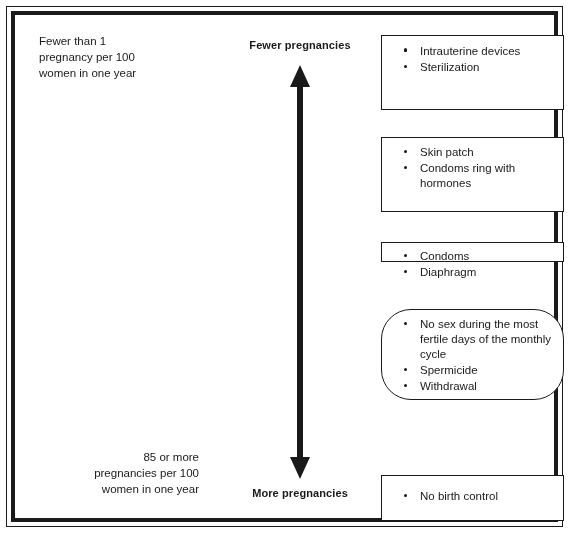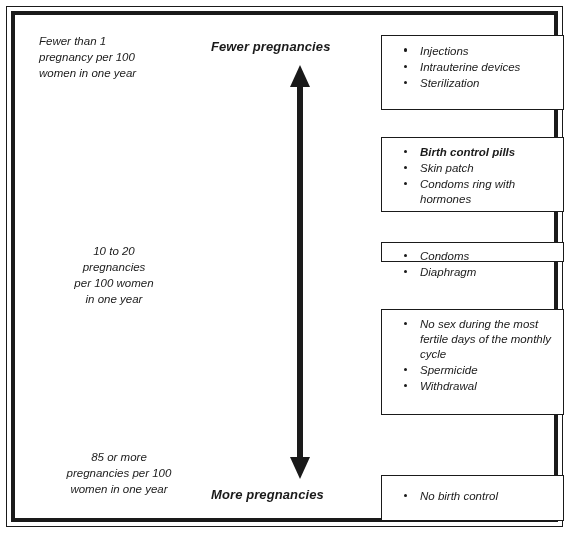--- a/index.html
+++ b/index.html
@@ -28,55 +28,55 @@
   }
   #figure-inner {
     position: absolute;
     left: 4px;
     top: 4px;
     right: 4px;
     bottom: 4px;
     border: 4px solid #1a1a1a;
     box-sizing: border-box;
     background: #ffffff;
-    font-style: italic;
   }
   #figure-canvas {
     position: absolute;
     left: 0;
     top: 0;
     width: 100%;
     height: 100%;
   }
 
   
   .scale-label {
     position: absolute;
     font-size: 11.5px;
     line-height: 16px;
     color: #1a1a1a;
     white-space: pre-line;
   }
   #scale-label-top    { left: 24px;  top: 18px;  width: 150px; text-align: left; }
   #scale-label-middle { left: 24px;  top: 228px; width: 150px; text-align: center; }
-  #scale-label-bottom { left: 24px;  top: 434px; width: 160px; text-align: center; }
+  #scale-label-bottom { left: 24px;  top: 434px; width: 160px; text-align: right; }
 
   
   #arrow-column {
     position: absolute;
     left: 196px;
     top: 0;
     width: 178px;
     height: 100%;
   }
   .arrow-caption {
     position: absolute;
     left: 0;
     width: 178px;
-    font-size: 13px;
+    text-align: center;
+    font-size: 11px;
     font-weight: bold;
     letter-spacing: 0.1px;
     color: #1a1a1a;
   }
   #arrow-caption-top    { top: 24px; }
   #arrow-caption-bottom { top: 464px; margin-top: 8px; }
   #arrow-graphic {
     position: absolute;
     left: 0;
     top: 46px;
@@ -89,21 +89,21 @@
     position: absolute;
     left: 366px;
     width: 183px;
     border: 1px solid #1a1a1a;
     box-sizing: border-box;
     background: #ffffff;
   }
   #method-box-0 { top: 20px;  height: 75px; }
   #method-box-1 { top: 122px; height: 75px; }
   #method-box-2 { top: 227px; height: 20px; }
-  #method-box-3 { top: 294px; height: 106px; }
+  #method-box-3 { top: 294px; height: 91px; border-radius: 30px; }
   #method-box-4 { top: 444px; height: 46px; margin-top: 16px; }
 
   .method-list {
     margin: 0;
     padding: 7px 6px 6px 22px;
     list-style: none;
   }
   .method-item {
     position: relative;
     font-size: 11.5px;
@@ -132,24 +132,20 @@
 <body>
 
 <div id="figure-frame">
   <div id="figure-inner">
     <div id="figure-canvas">
 
       <div class="scale-label" id="scale-label-top">Fewer than 1
 pregnancy per 100
 women in one year</div>
 
-      <div class="scale-label" id="scale-label-middle">10 to 20
-pregnancies
-per 100 women
-in one year</div>
 
       <div class="scale-label" id="scale-label-bottom">85 or more
 pregnancies per 100
 women in one year</div>
 
       <div id="arrow-column">
         <div class="arrow-caption" id="arrow-caption-top">Fewer pregnancies</div>
 
         <svg id="arrow-graphic" viewBox="0 0 178 420" preserveAspectRatio="none">
 
@@ -163,39 +159,34 @@
         <div class="arrow-caption" id="arrow-caption-bottom">More pregnancies</div>
       </div>
 
       <div class="method-box" id="method-box-0">
         <ul class="method-list">
           <li class="method-item">
             <span class="bullet-dot"></span>
           </li>
           <li class="method-item">
             <span class="bullet-dot"></span>
-            <span class="method-item-label">Injections</span>
           </li>
           <li class="method-item">
             <span class="bullet-dot"></span>
             <span class="method-item-label">Intrauterine devices</span>
           </li>
           <li class="method-item">
             <span class="bullet-dot"></span>
             <span class="method-item-label">Sterilization</span>
           </li>
         </ul>
       </div>
 
       <div class="method-box" id="method-box-1">
         <ul class="method-list">
-          <li class="method-item is-bold">
-            <span class="bullet-dot"></span>
-            <span class="method-item-label">Birth control pills</span>
-          </li>
           <li class="method-item">
             <span class="bullet-dot"></span>
             <span class="method-item-label">Skin patch</span>
           </li>
           <li class="method-item">
             <span class="bullet-dot"></span>
             <span class="method-item-label">Condoms ring with hormones</span>
           </li>
         </ul>
       </div>

